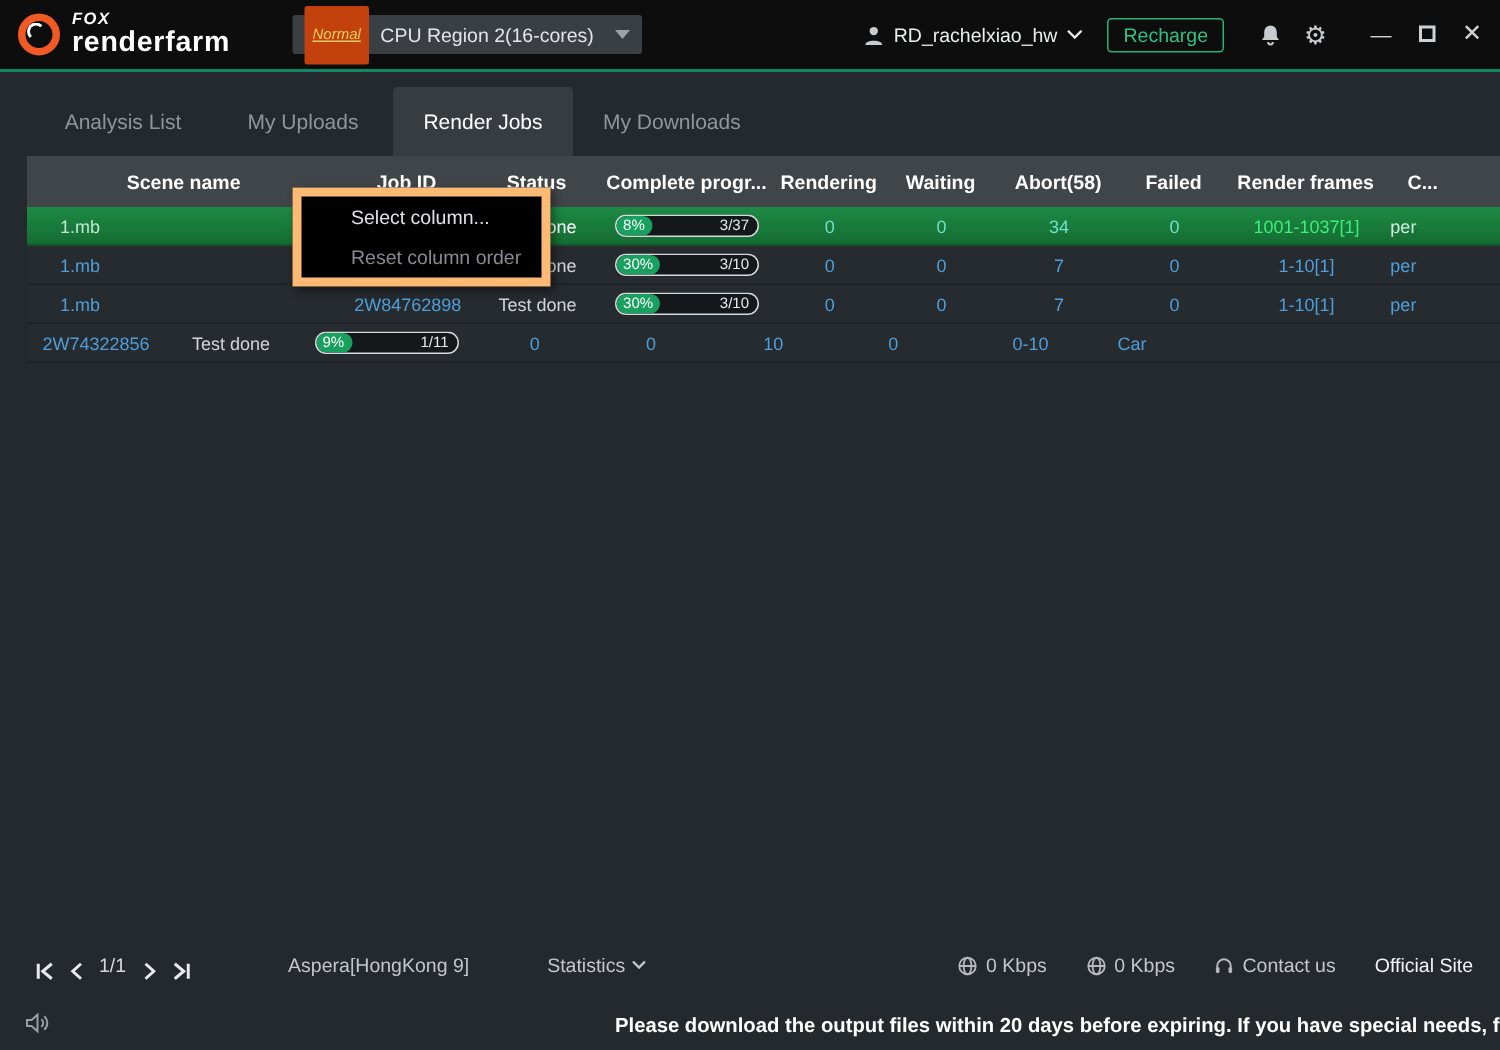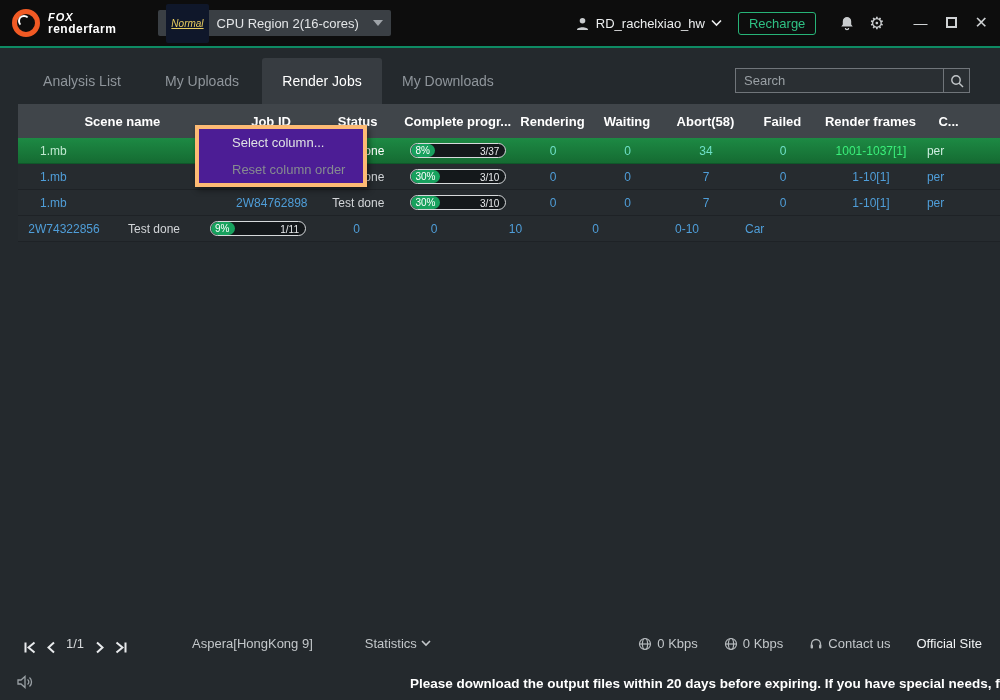--- a/index.html
+++ b/index.html
@@ -10,25 +10,25 @@
   .titlebar { height:46px; background:#0d0d0d; display:flex; align-items:center;
               padding:0 12px; position:relative; }
   .brand { display:flex; align-items:center; gap:8px; }
   .logo-ring { width:28px; height:28px; border-radius:50%; border:5px solid #f15a24;
                background:#0d0d0d; position:relative; }
   .logo-ring::after{ content:""; position:absolute; left:1px; top:1px; width:8px; height:8px;
                border-radius:50%; border:2px solid #fff; border-right-color:transparent;
                border-bottom-color:transparent; }
   .brand-text { line-height:1; }
   .brand-top { font-size:11px; font-weight:bold; font-style:italic; color:#fff; letter-spacing:1px; }
-  .brand-bottom { font-size:12px; font-weight:bold; color:#fff; letter-spacing:.5px; }
+  .brand-bottom { font-size:19px; font-weight:bold; color:#fff; letter-spacing:.5px; }
 
   .region-box { margin-left:42px; height:26px; background:#3a3f44; border-radius:2px;
                 display:flex; align-items:center; padding:0 8px; gap:8px; cursor:pointer; }
-  .region-badge { background:#0f172a; color:#e9cd5f; font-size:10px; padding:14px 5px;
+  .region-badge { background:#c2410c; color:#e9cd5f; font-size:10px; padding:14px 5px;
                   border-radius:2px; font-style:italic;text-decoration:underline; }
   .region-label { font-size:13px; color:#e3e5e7; }
   .tri-down { width:0; height:0; border-left:5px solid transparent; border-right:5px solid transparent;
               border-top:6px solid #9ea3a8; margin-left:6px; }
 
   .titlebar .spacer { flex:1; }
   .user-area { display:flex; align-items:center; gap:6px; cursor:pointer; margin-right:16px; }
   .user-name { font-size:13px; color:#eceeef; }
   .recharge-btn { border:1px solid #27b377; color:#2fc184; background:transparent; font-size:13px;
                   padding:3px 10px; border-radius:3px; cursor:pointer; margin-right:16px;
@@ -77,22 +77,22 @@
 
   .pbar { position:relative; width:96px; height:15px; border:1px solid #d6d9db; border-radius:8px;
           background:#14181b; overflow:hidden; margin:0 auto; }
   .pfill { height:100%; min-width:24px; background:#18a15e; border-radius:8px;
            display:flex; align-items:center; padding-left:4px; }
   .ppct { font-size:10px; color:#fff; }
   .pfrac { position:absolute; right:6px; top:50%; transform:translateY(-50%);
            font-size:10px; color:#e8eaec; }
 
   
-  .ctx-menu { position:absolute; left:177px; top:21px; width:172px; background:#4c1d95;
-              border:4px solid #fdba74; box-shadow:2px 3px 6px rgba(0,0,0,.45); z-index:10; }
+  .ctx-menu { position:absolute; left:177px; top:21px; width:172px; background:#000000;
+              border:6px solid #fdba74; box-shadow:2px 3px 6px rgba(0,0,0,.45); z-index:10; }
   .ctx-item { height:27px; display:flex; align-items:center; padding-left:33px; font-size:13px;
               color:#dfe2e4; cursor:pointer; }
   .ctx-item.disabled { color:#868b90; cursor:default;text-align:center; }
 
   
   .footer { position:absolute; left:0; bottom:0; width:1000px; }
   .foot-top { height:34px; display:flex; align-items:flex-start; padding:0 18px; }
   .pg-btn { display:inline-flex; align-items:center; justify-content:center; width:22px; height:22px;
             cursor:pointer; }
   .pg-label { font-size:13px; color:#d5d8da; margin:0 4px; }
@@ -160,29 +160,20 @@
   </div>
 </div>
 <div class="green-line"></div>
 
 <div class="tabbar">
   <div class="tab">Analysis List</div>
   <div class="tab">My Uploads</div>
   <div class="tab active">Render Jobs</div>
   <div class="tab">My Downloads</div>
 
-  <div class="search-box">
-    <input type="text" placeholder="Search" style="">
-    <span class="search-ic">
-      <svg width="14" height="14" viewBox="0 0 14 14">
-          <circle cx="6" cy="6" r="4.2" fill="none" stroke="#c3c7ca" stroke-width="1.4"></circle>
-          <path d="M9.2 9.2L13 13" stroke="#c3c7ca" stroke-width="1.4"></path>
-        </svg>
-    </span>
-  </div>
 </div>
 
 <div class="table-wrap">
   <div class="thead">
     <div class="hcell c0">Scene name</div>
     <div class="hcell c1">Job ID</div>
     <div class="hcell c2">Status</div>
     <div class="hcell c3">Complete progr...</div>
     <div class="hcell c4">Rendering</div>
     <div class="hcell c5">Waiting</div>

